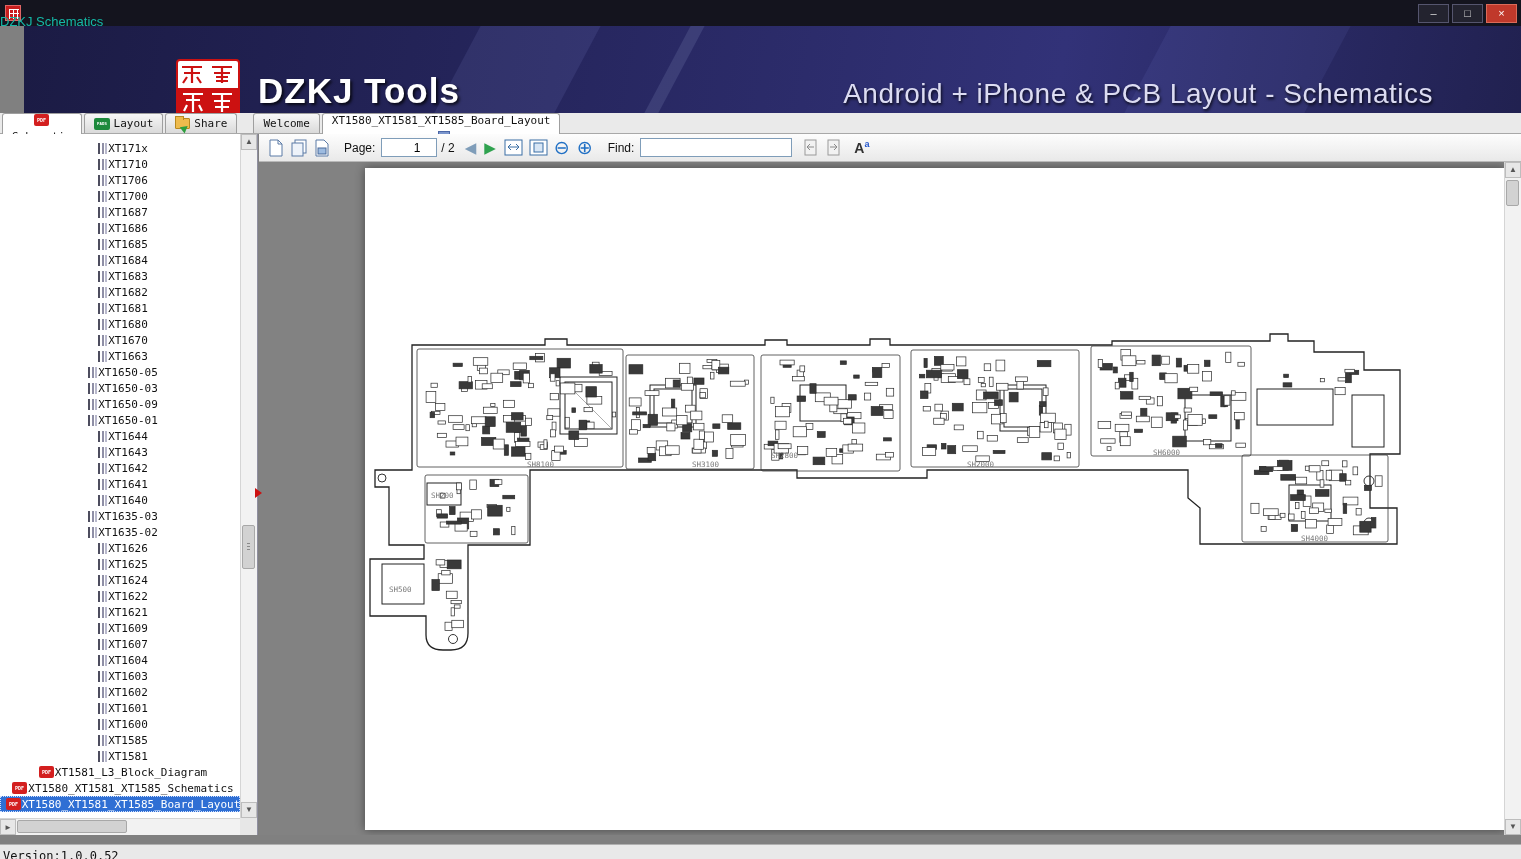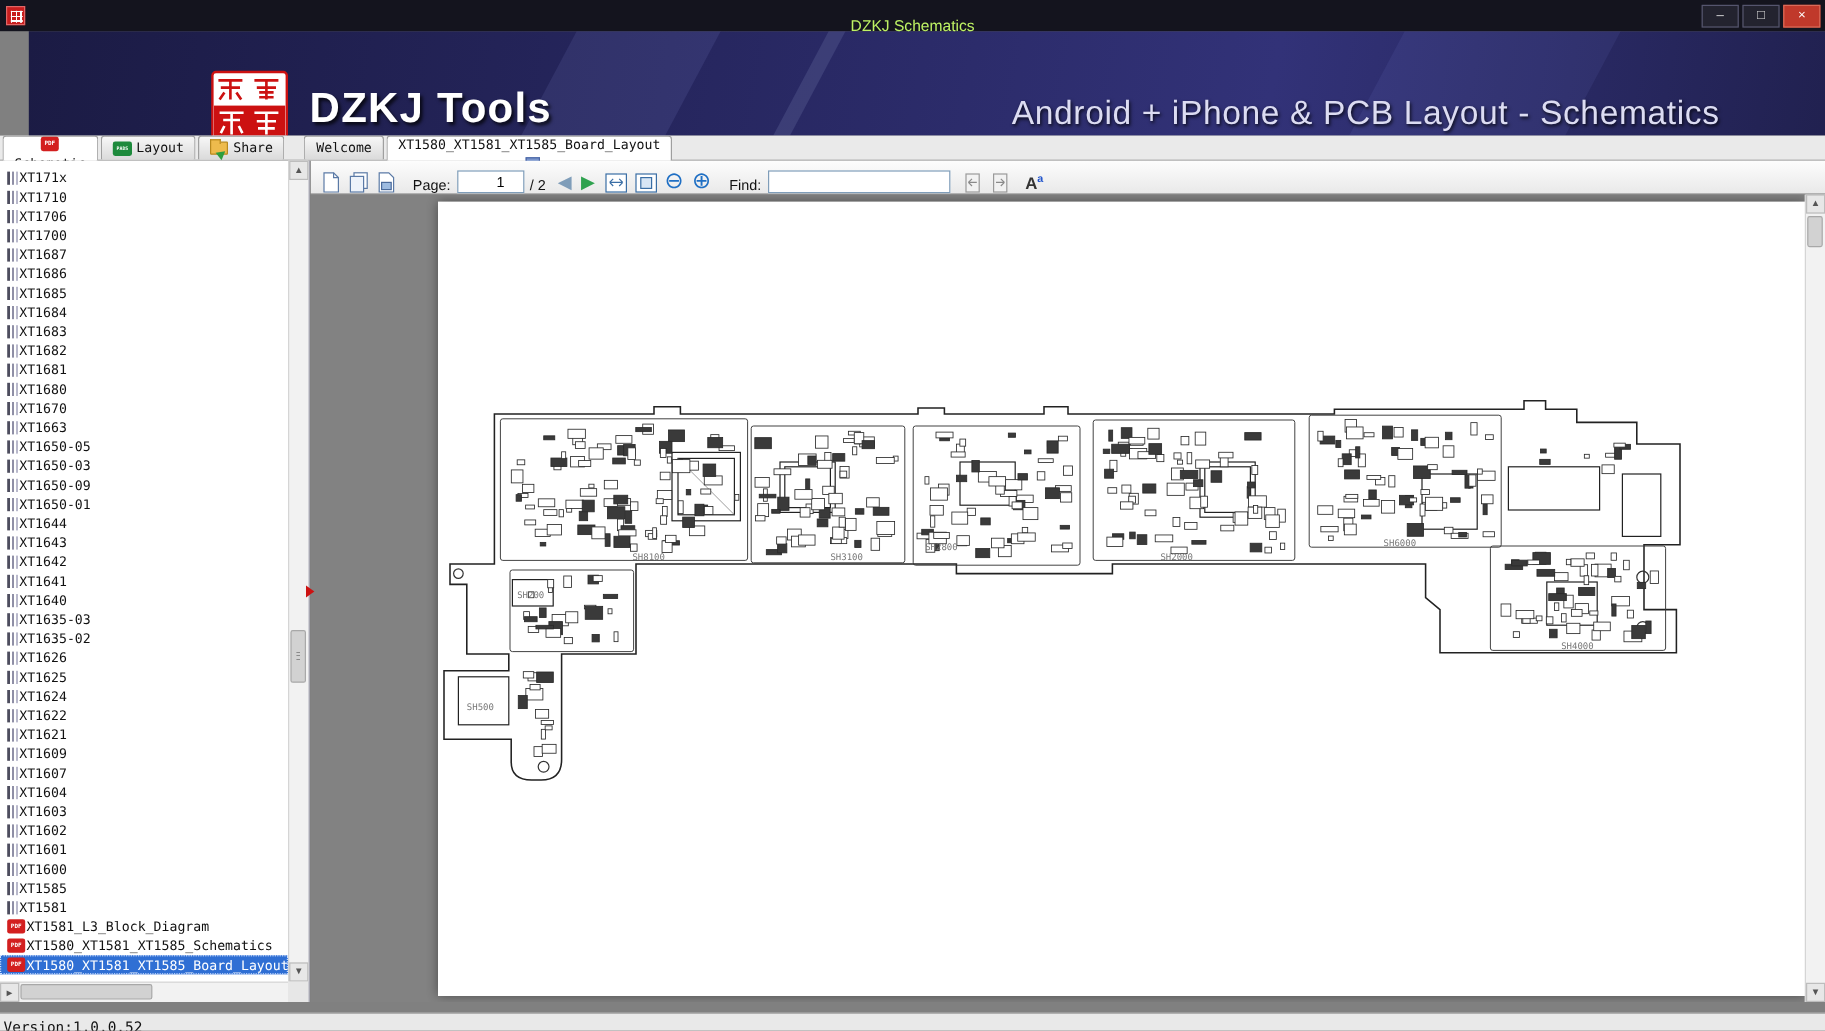--- a/index.html
+++ b/index.html
@@ -6,21 +6,21 @@
   html,body{width:1521px;height:859px;overflow:hidden;position:relative;
     font-family:"Liberation Sans",sans-serif;background:#808080;}
 
   
   .titlebar{position:absolute;top:0;left:0;width:100%;height:26px;background:#14141e;
     display:flex;align-items:center;z-index:20;}
   .title-icon{width:16px;height:16px;margin-left:5px;background:#c81e1e;border:1px solid #e06666;
     background-image:repeating-linear-gradient(#fff 0 1px,transparent 1px 4px),
                      repeating-linear-gradient(90deg,#fff 0 1px,transparent 1px 4px);
     background-size:10px 10px;background-position:3px 3px;background-repeat:no-repeat;}
-  .title-text{position:absolute;left:0;right:0;text-align:center;color:#bef264;font-size:13px;margin-top:16px;}
+  .title-text{position:absolute;left:0;right:0;color:#14b8a6;font-size:13px;margin-top:16px;}
   .win-buttons{margin-left:auto;display:flex;gap:3px;padding-right:4px;position:relative;z-index:2;}
   .win-btn{width:31px;height:19px;background:#23232f;border:1px solid #55556e;color:#ddd;
     font-size:11px;line-height:16px;text-align:center;cursor:default;}
   .win-btn.close{background:#c0392b;border-color:#da6b59;color:#fff;}
 
   
   .banner{position:absolute;top:26px;left:0;width:100%;height:87px;overflow:hidden;
     background:linear-gradient(100deg,#1b1b44 0%,#26265e 35%,#323278 68%,#20204e 100%);margin-left:24px;}
   .streak{position:absolute;background:rgba(170,180,255,.10);transform:skewX(-28deg);}
   .streak.s1{left:430px;top:-10px;width:120px;height:120px;}
@@ -56,21 +56,21 @@
   .share-folder::before{content:"";position:absolute;top:-3px;left:-1px;width:7px;height:3px;
     background:#eebb4d;border:1px solid #b8891f;border-bottom:none;}
   .share-folder::after{content:"";position:absolute;right:-3px;bottom:-3px;
     border:4px solid transparent;border-left:7px solid #2e9e3e;transform:rotate(-38deg);}
 
   
   .sidebar{position:absolute;top:134px;left:0;width:258px;bottom:24px;background:#fff;
     border-right:1px solid #8f8fa0;}
   .tree{position:absolute;top:0;left:0;right:17px;bottom:17px;overflow:hidden;padding-top:6px;}
   .tree-item{height:16px;display:flex;align-items:center;gap:1px;padding-left:6px;
-    font:11px "DejaVu Sans Mono",monospace;color:#111;white-space:nowrap;cursor:default;}
+    font:11px "DejaVu Sans Mono",monospace;color:#111;white-space:nowrap;cursor:default;justify-content:center;}
   .tree-item.selected{background:#2f6fd4;color:#fff;outline:1px dotted #cfe0ff;outline-offset:-1px;}
   .tree-icon{width:9px;height:11px;flex:none;
     background:linear-gradient(to right,#4d4d5e 0 2px,transparent 2px 4px,#8f8fa6 4px 6px,transparent 6px 7px,#b9b9cc 7px 9px);}
   .tree-item.type-pdf .tree-icon{width:15px;height:12px;background:#d31f1f;border-radius:2px;position:relative;}
   .tree-item.type-pdf .tree-icon::after{content:"PDF";position:absolute;left:-3px;top:1px;color:#fff;
     font-size:9px;font-weight:bold;transform:scale(.55);width:21px;text-align:center;}
 
   
   .sb-v{position:absolute;top:0;bottom:17px;right:0;width:17px;background:#f2f2f2;border-left:1px solid #d5d5d5;}
   .sb-btn{position:absolute;left:0;right:0;height:16px;background:#e7e7e7;border:1px solid #bdbdbd;
@@ -80,21 +80,21 @@
   .sb-grip{position:absolute;left:4px;right:4px;top:50%;height:7px;margin-top:-4px;
     background:repeating-linear-gradient(#8a8a8a 0 1px,transparent 1px 3px);}
   .sb-h{position:absolute;left:0;right:17px;bottom:0;height:17px;background:#f2f2f2;border-top:1px solid #d5d5d5;}
   .sb-h .sb-btn{width:16px;height:100%;position:absolute;line-height:15px;}
   .sb-h .left{left:0;} .sb-h .right{right:0;}
   .sb-h .sb-thumb{top:1px;bottom:2px;left:17px;width:110px;}
   .sb-corner{position:absolute;right:0;bottom:0;width:17px;height:17px;background:#e7e7e7;}
 
   
   .rightpane{position:absolute;top:134px;left:259px;right:0;bottom:24px;}
-  .toolbar{position:absolute;top:0;left:0;right:0;height:28px;display:flex;align-items:flex-end;
+  .toolbar{position:absolute;top:0;left:0;right:0;height:28px;display:flex;align-items:center;
     padding-left:9px;background:linear-gradient(#fdfdfd,#e9e9e9);border-bottom:1px solid #b8b8b8;}
   .tb-icon{display:inline-flex;align-items:center;margin-right:6px;cursor:default;}
   .tb-label{font-size:12px;color:#111;margin:0 6px 0 8px;}
   .page-input{width:56px;height:19px;border:1px solid #7f9db9;font-size:12px;text-align:right;
     padding-right:16px;font-family:"Liberation Sans",sans-serif;}
   .page-total{font-size:12px;color:#111;margin:0 10px 0 4px;}
   .nav-tri{font-size:15px;margin-right:8px;cursor:default;}
   .nav-tri.prev{color:#7f9db9;} .nav-tri.next{color:#2fa24f;}
   .zoom-glyph{font-size:19px;color:#1f6fc4;margin-right:7px;line-height:18px;cursor:default;}
   .find-input{width:152px;height:19px;border:1px solid #7f9db9;font-size:12px;padding:0 4px;

